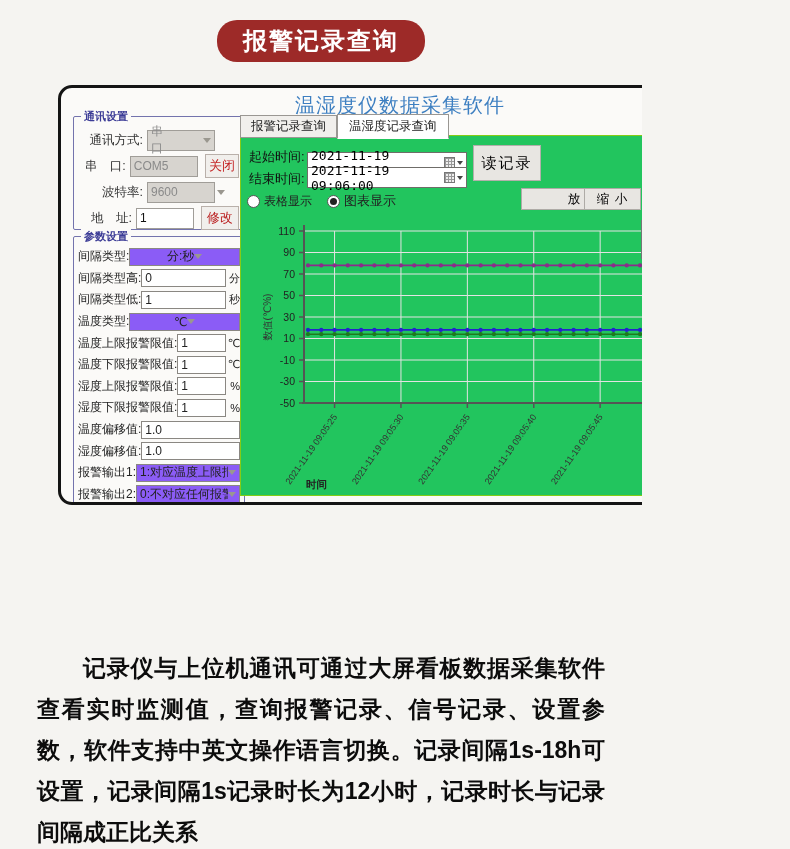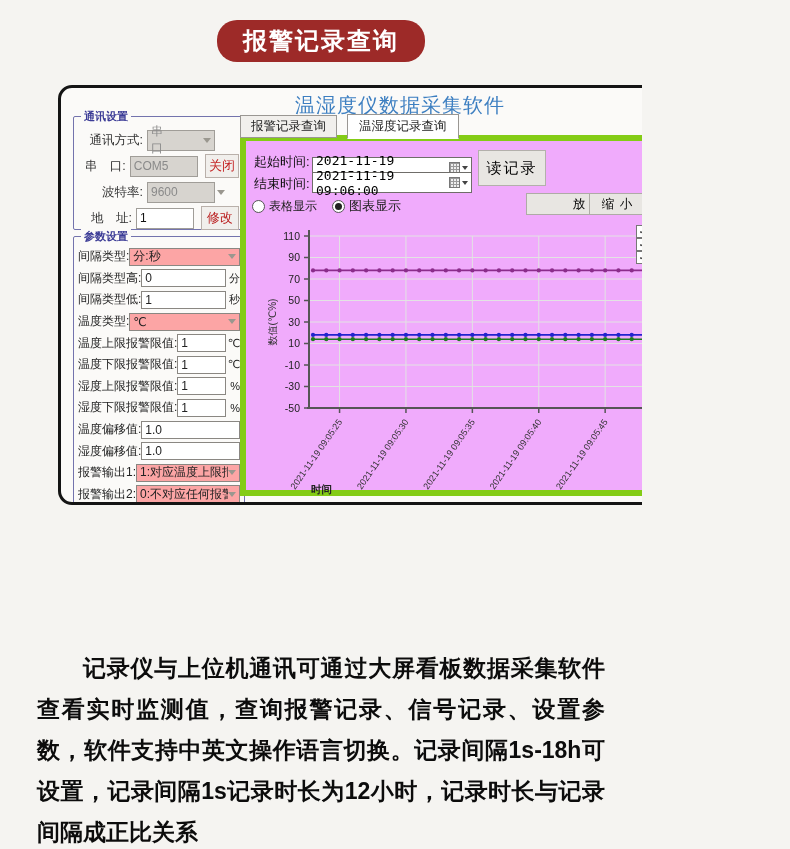--- a/index.html
+++ b/index.html
@@ -34,30 +34,30 @@
   .chev{width:0;height:0;border-left:4px solid transparent;border-right:4px solid transparent;border-top:5px solid #9a978f;}
   .sbtn{margin-left:7px;width:44px;height:22px;font-size:13px;background:#f1efec;border:1px solid #b9b0aa;
         display:flex;align-items:center;justify-content:center;color:#b91c1c;cursor:pointer;}
   .sbtn.red{color:#c32222;}
 
   .g-param .inner{padding-top:9px;}
   .prow{display:flex;align-items:center;height:21.6px;padding:0 4px;font-size:12px;color:#222;}
   .plabel{white-space:nowrap;}
   .pfield{flex:1;height:16px;border:1px solid #8a8782;background:#fff;font-size:12px;padding:0 3px;
           display:flex;align-items:center;min-width:0;overflow:hidden;}
-  .pfield.combo{background:#fca5a5;justify-content:space-between;}
+  .pfield.combo{background:#8b5cf6;justify-content:center;}
   .pfield.combo span{overflow:hidden;white-space:nowrap;}
   .punit{width:14px;text-align:right;font-size:11px;color:#222;}
 
   
   .tabbar{position:absolute;left:179px;top:26px;display:flex;align-items:flex-end;z-index:2;}
   .tab{padding:2px 10px;font-size:12.5px;color:#222;border:1px solid #9a9793;background:#f1efec;cursor:pointer;}
-  .tab.active{background:#fff;border-bottom:1px solid #fff;padding:3px 11px;margin-bottom:-1px;margin-left:10px;}
-  .content{position:absolute;left:179px;top:47px;width:477px;height:361px;background:#f0abfc;
-           border:6px solid #84cc16;box-sizing:border-box;z-index:1;}
+  .tab.active{background:#fff;border-bottom:1px solid #fff;padding:3px 11px;margin-bottom:-1px;}
+  .content{position:absolute;left:179px;top:47px;width:477px;height:361px;background:#22c55e;
+           border:1px solid #84cc16;box-sizing:border-box;z-index:1;}
 
   .qlabel{position:absolute;font-size:13px;color:#111;white-space:nowrap;}
   .dtfield{position:absolute;width:160px;height:21px;border:1px solid #6f6d69;background:#fff;
            display:flex;align-items:center;justify-content:space-between;
            font-family:"DejaVu Sans Mono","Liberation Mono",monospace;font-size:13px;padding:0 3px;box-sizing:border-box;}
   .dticon{display:flex;align-items:center;gap:2px;}
   .dgrid{width:9px;height:9px;border:1px solid #777;background:
          linear-gradient(#999 1px,transparent 1px) 0 0/100% 3px,
          linear-gradient(90deg,#999 1px,transparent 1px) 0 0/3px 100%,#eee;}
   .dchev{width:0;height:0;border-left:3.5px solid transparent;border-right:3.5px solid transparent;border-top:4px solid #444;}

